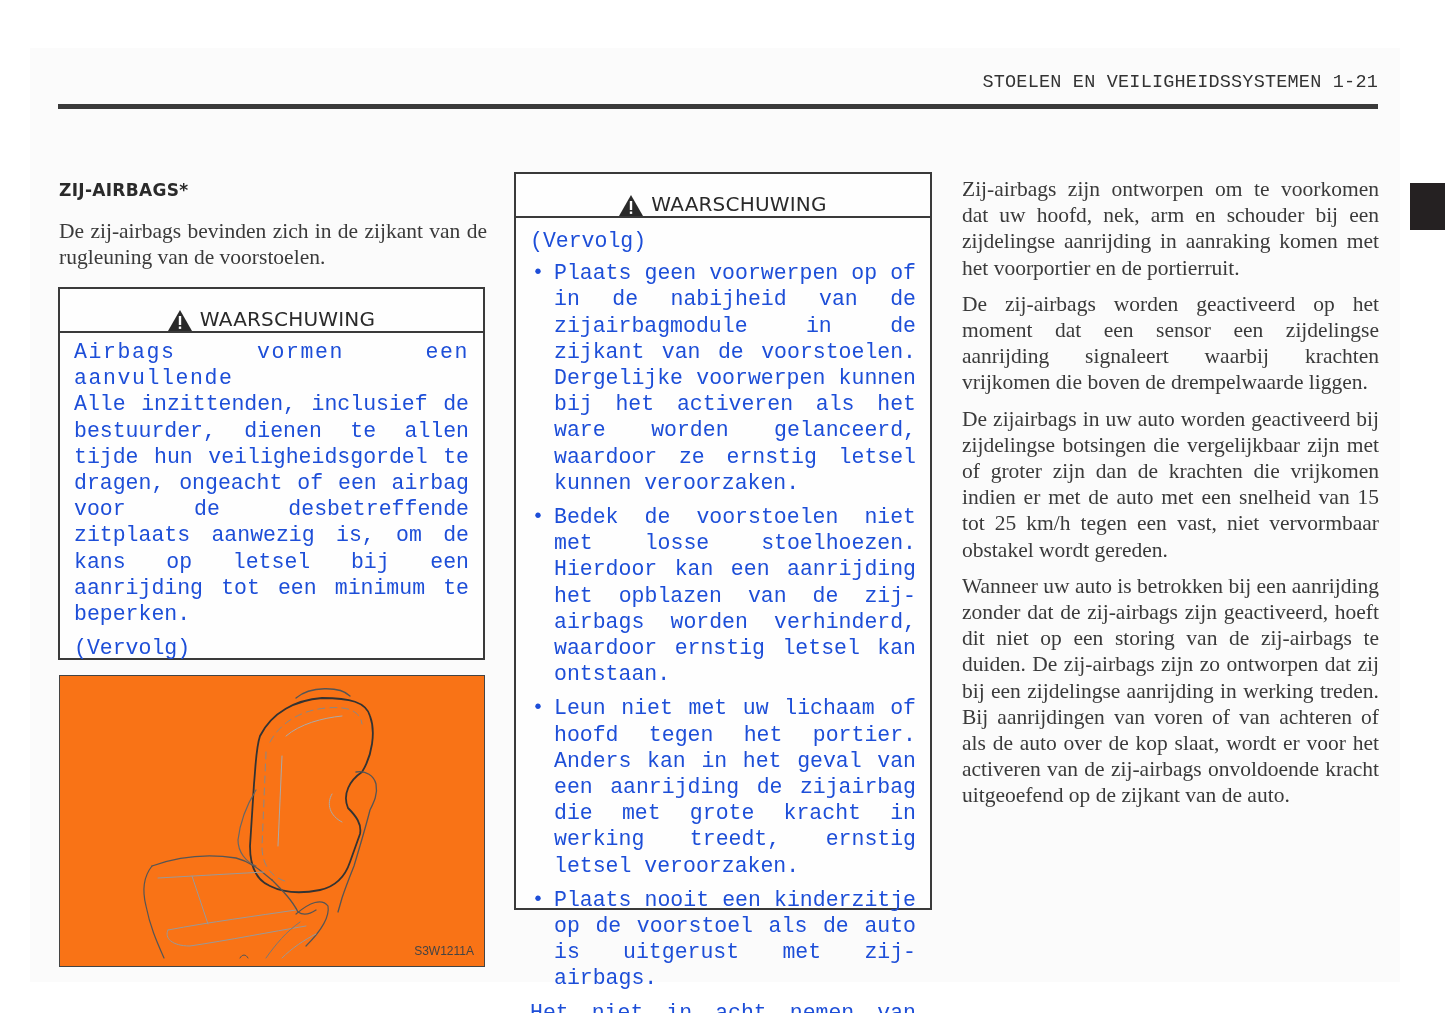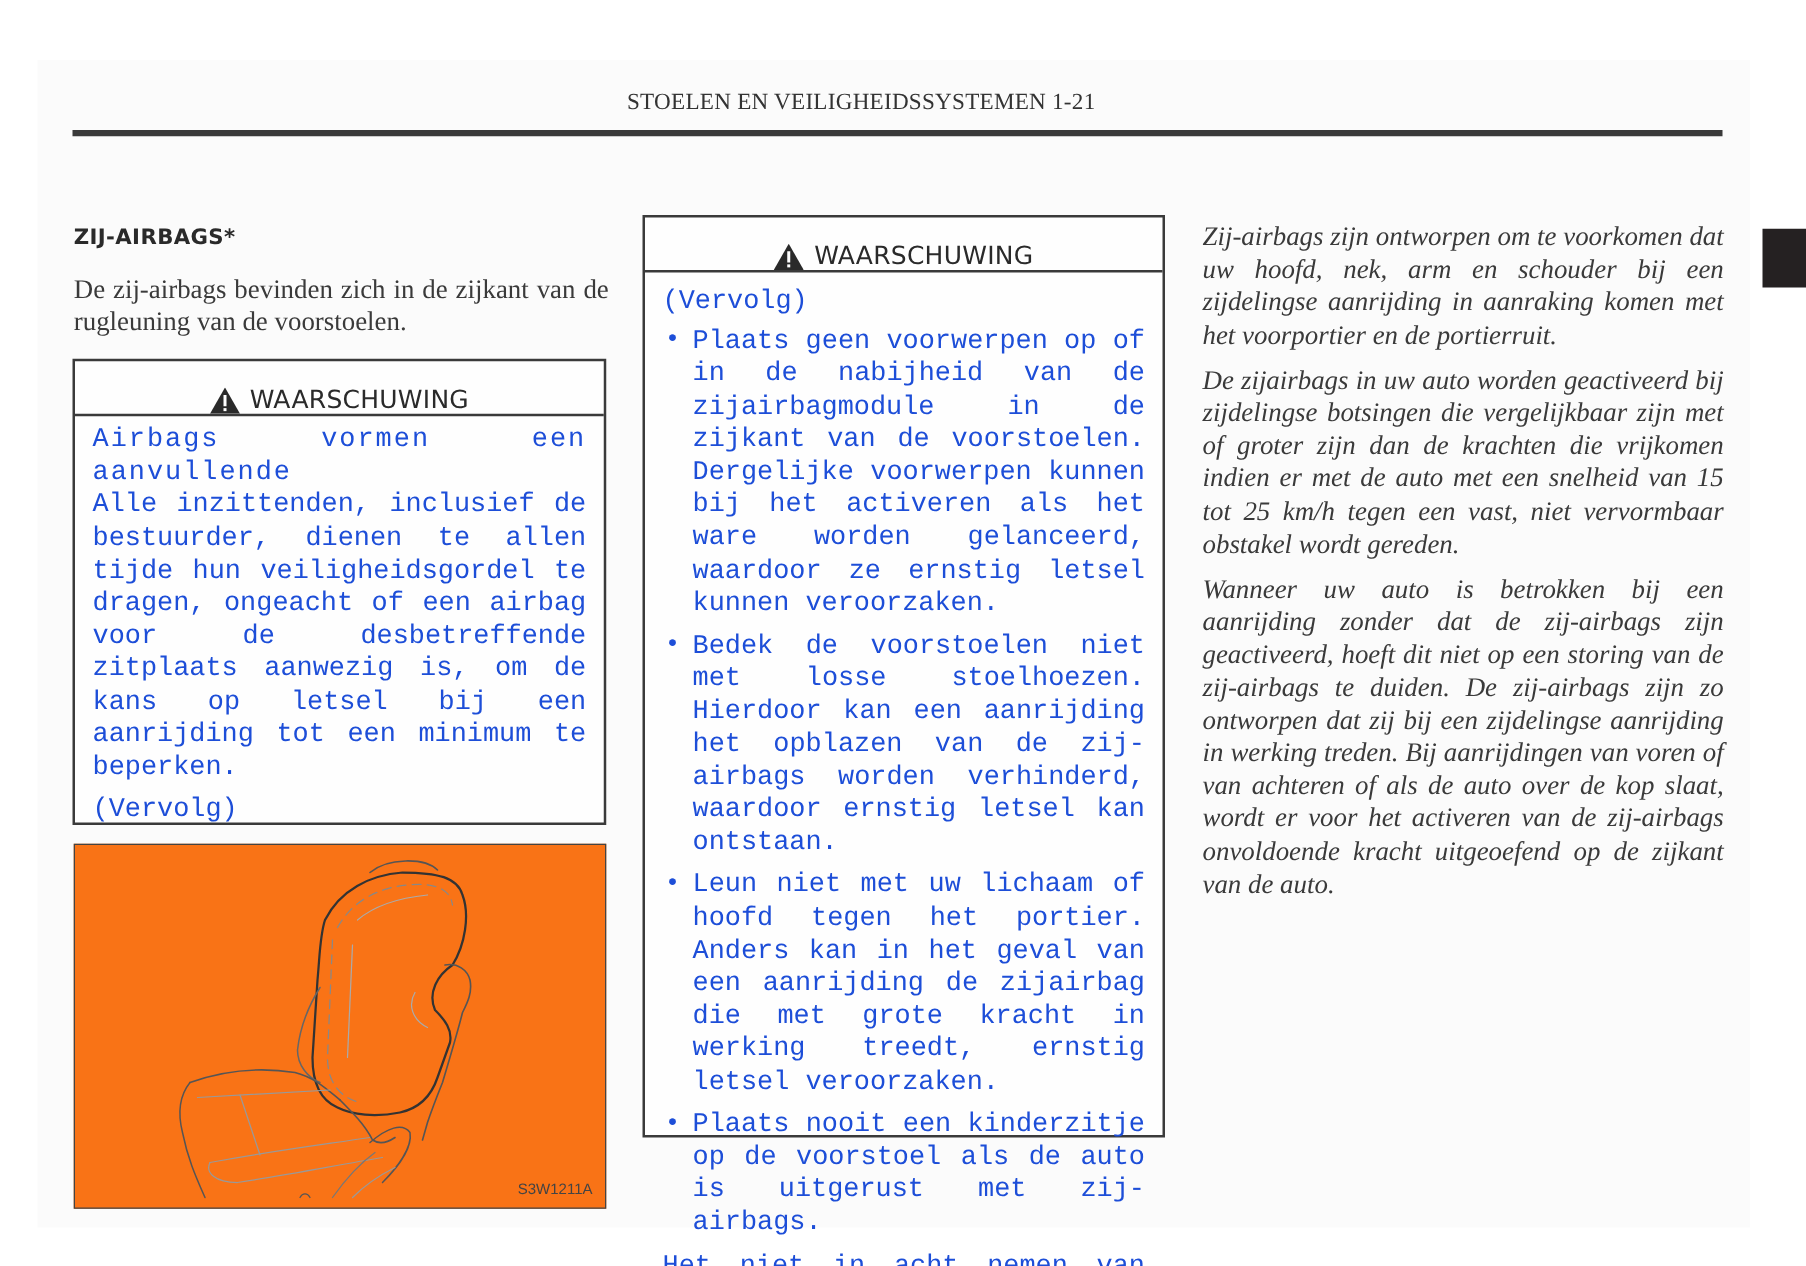--- a/index.html
+++ b/index.html
@@ -5,22 +5,22 @@
   html, body { margin: 0; padding: 0; }
   body {
     width: 1445px; height: 1013px; background: #ffffff; position: relative; overflow: hidden;
     color: #2a2a2a;
   }
   .page {
     position: absolute; left: 30px; top: 48px; width: 1370px; height: 934px;
     background: #fbfbfb;
   }
   .running-head {
-    position: absolute; left: 0; top: 72px; width: 1378px; text-align: center;
-    font-family: Liberation Serif, serif; font-size: 18.5px; letter-spacing: 0.2px; color: #333;
+    position: absolute; left: 0; top: 72px; width: 1378px; text-align: right;
+    font-family: Liberation Mono, monospace; font-size: 18.5px; letter-spacing: 0.2px; color: #333;
   }
   .head-rule {
     position: absolute; left: 58px; top: 104px; width: 1320px; height: 5px; background: #3a3a3a;
   }
   .thumb-tab {
     position: absolute; left: 1410px; top: 183px; width: 35px; height: 47px; background: #252122;
   }
 
   
   .section-title {
@@ -62,21 +62,21 @@
   }
 
   
   .right-col {
     position: absolute; left: 962px; top: 176px; width: 417px;
     font-family: "Liberation Serif", serif; font-size: 21.5px; line-height: 26.2px; color: #3a3a3a;
   }
   .right-col h3 {
     margin: 0 0 12px 0; font-weight: normal; font-size: 21.5px; text-decoration: underline; text-underline-offset: 3px; color: #333;
   }
-  .right-col p { margin: 0 0 10px 0; text-align: justify; text-align-last: left; font-style: italic; }
+  .right-col p { margin: 0 0 10px 0; text-align: justify; text-align-last: left; }
 </style>
 </head>
 <body>
 
 <div class="page"></div>
 
 <div class="running-head">STOELEN EN VEILIGHEIDSSYSTEMEN 1-21</div>
 <div class="head-rule"></div>
 <div class="thumb-tab"></div>
 
@@ -148,15 +148,16 @@
       <li>Bedek de voorstoelen niet met losse stoelhoezen. Hierdoor kan een aanrijding het opblazen van de zij-airbags worden verhinderd, waardoor ernstig letsel kan ontstaan.</li>
       <li>Leun niet met uw lichaam of hoofd tegen het portier. Anders kan in het geval van een aanrijding de zijairbag die met grote kracht in werking treedt, ernstig letsel veroorzaken.</li>
       <li>Plaats nooit een kinderzitje op de voorstoel als de auto is uitgerust met zij-airbags.</li>
     </ul>
     <p>Het niet in acht nemen van deze voorzorgsmaatregelen kan leiden tot ernstig of fataal letsel.</p>
   </div>
 </div>
 
 <div class="right-col">
   <p>Zij-airbags zijn ontworpen om te voorkomen dat uw hoofd, nek, arm en schouder bij een zijdelingse aanrijding in aanraking komen met het voorportier en de portierruit.</p>
+  <p>De zij-airbags worden geactiveerd op het moment dat een sensor een zijdelingse aanrijding signaleert waarbij krachten vrijkomen die boven de drempelwaarde liggen.</p>
   <p>De zijairbags in uw auto worden geactiveerd bij zijdelingse botsingen die vergelijkbaar zijn met of groter zijn dan de krachten die vrijkomen indien er met de auto met een snelheid van 15 tot 25 km/h tegen een vast, niet vervormbaar obstakel wordt gereden.</p>
   <p>Wanneer uw auto is betrokken bij een aanrijding zonder dat de zij-airbags zijn geactiveerd, hoeft dit niet op een storing van de zij-airbags te duiden. De zij-airbags zijn zo ontworpen dat zij bij een zijdelingse aanrijding in werking treden. Bij aanrijdingen van voren of van achteren of als de auto over de kop slaat, wordt er voor het activeren van de zij-airbags onvoldoende kracht uitgeoefend op de zijkant van de auto.</p>
 </div>
 
 </body></html>

